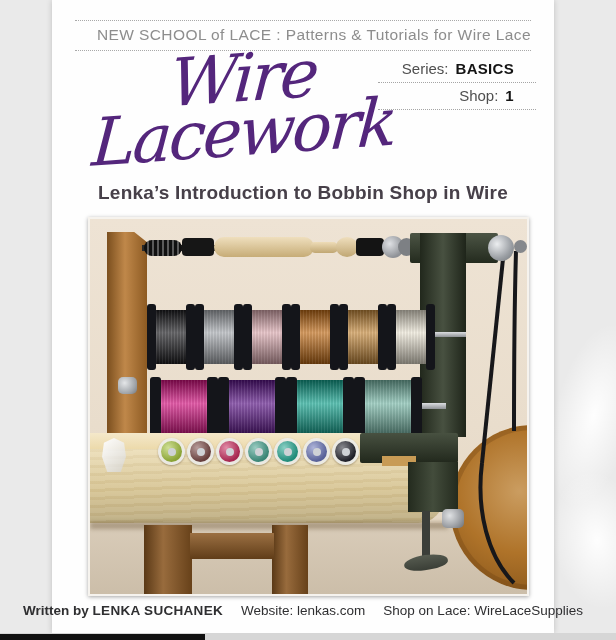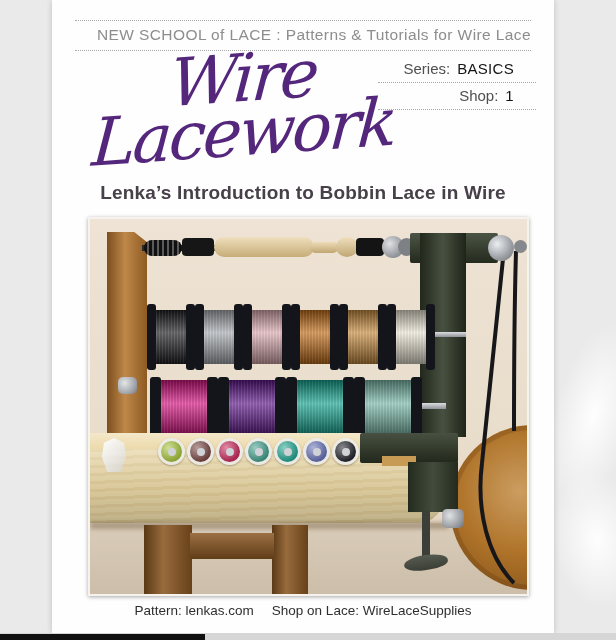--- a/index.html
+++ b/index.html
@@ -19,21 +19,21 @@
 
   
   .title-line { position:absolute; font-family:"DejaVu Serif", serif; font-style:italic; font-weight:400; color:#54267c; letter-spacing:-3px; transform:rotate(-4deg) skewX(-8deg); line-height:1; }
   .title-1 { left:118px; top:46px;  font-size:66px; }
   .title-2 { left:40px;  top:100px; font-size:66px; }
 
   
   .info { position:absolute; right:18px; top:56px; width:158px; }
   .info-row { display:flex; justify-content:flex-end; align-items:baseline; gap:7px; padding:4px 22px 5px 0; border-bottom:1px dotted #a5a5a5; font-size:15px; }
   .info-label { color:#4f4f4f; }
-  .info-value { color:#141414; font-weight:normal; letter-spacing:.3px; }
+  .info-value { color:#141414; font-weight:bold; letter-spacing:.3px; }
 
   .subtitle { position:absolute; left:0; right:0; top:182px; text-align:center; font-size:19px; font-weight:bold; color:#474049; letter-spacing:.2px; }
 
   
   .photo { position:absolute; left:36px; top:217px; width:441px; height:379px; overflow:hidden;
            background:linear-gradient(180deg,#eee3d4 0%, #e9ddcc 55%, #e4d6c1 100%);
            border:2px solid #f6f3ee; box-shadow:0 1px 4px rgba(0,0,0,.35); }
   .ph { position:absolute; }
 
   .under-area { left:0; top:304px; width:441px; height:75px; background:linear-gradient(180deg,#d9ccb9,#cbbda8); }
@@ -158,21 +158,21 @@
       <div class="info-row">
         <span class="info-label">Series:</span>
         <span class="info-value">BASICS</span>
       </div>
       <div class="info-row">
         <span class="info-label">Shop:</span>
         <span class="info-value">1</span>
       </div>
     </div>
 
-    <div class="subtitle">Lenka’s Introduction to Bobbin Lace in Wire</div>
+    <div class="subtitle">Lenka’s Introduction to Bobbin Shop in Wire</div>
 
     <div class="photo" style="background-color: rgb(233, 221, 204);">
       <div class="ph under-area"></div>
       <div class="ph wheel" style="background-color: rgb(175, 115, 41);"></div>
 
       <svg class="belt-svg" width="441" height="379" viewBox="0 0 441 379">
         <path d="M414,30 C406,110 398,190 392,244" stroke="#17171a" stroke-width="4" fill="none"></path>
         <path d="M426,32 C424,100 424,170 424,212" stroke="#17171a" stroke-width="4" fill="none"></path>
         <path d="M392,244 C386,292 398,338 424,364" stroke="#17171a" stroke-width="4" fill="none"></path>
       </svg>
@@ -302,21 +302,25 @@
           <div class="mini-bobbin">
             <div class="mini-core" style="background-color: rgb(39, 40, 50);">
               <div class="mini-hole"></div>
             </div>
           </div>
         </div>
     </div>
 
     <div class="footer">
       <span class="grp">
-        <span>Pattern:</span>
+        <span class="fw-6">Written by</span>
+        <span class="fw-7">LENKA SUCHANEK</span>
+      </span>
+      <span class="grp">
+        <span>Website:</span>
         <span class="link">lenkas.com</span>
       </span>
       <span class="grp link">
         <span>Shop on Lace:</span>
         <span>WireLaceSupplies</span>
       </span>
     </div>
   </div>
 
   <div class="bottom-strip">

